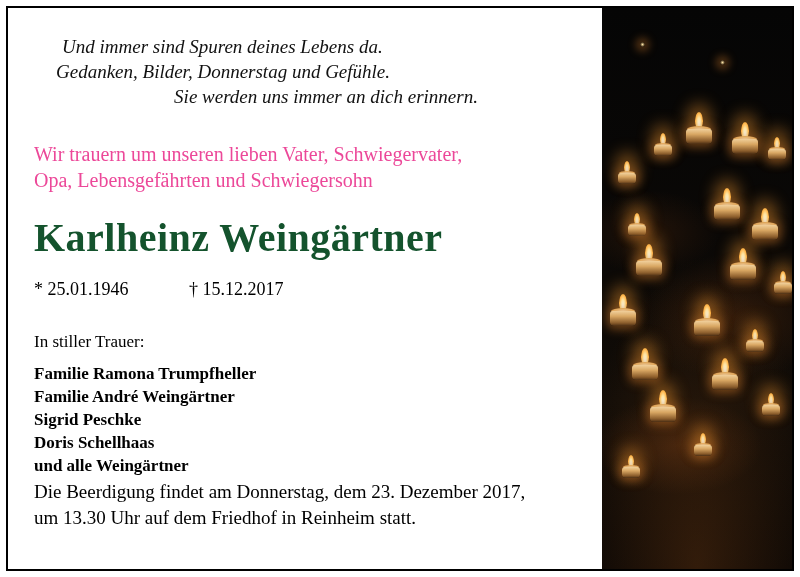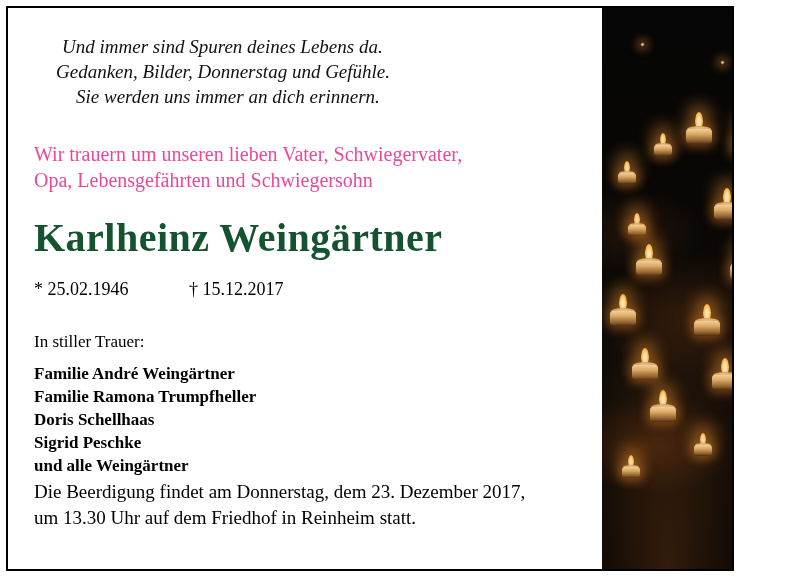--- a/index.html
+++ b/index.html
@@ -12,21 +12,21 @@
     width: 800px;
     height: 577px;
     background: #ffffff;
     overflow: hidden;
     font-family: "Liberation Serif", serif;
   }
   .notice-frame {
     position: absolute;
     left: 6px;
     top: 6px;
-    width: 728px;
+    width: 788px;
     height: 565px;
     border: 2px solid #000000;
     box-sizing: border-box;
     background: #ffffff;
     display: flex;
     flex-direction: row;
   }
   .text-column {
     width: 594px;
     height: 100%;
@@ -45,21 +45,21 @@
   
   .verse {
     font-style: italic;
     font-size: 19px;
     line-height: 25px;
     color: #111111;
     margin: 4px 0 0 0;
   }
   .verse .l1 { display: block; padding-left: 28px; }
   .verse .l2 { display: block; padding-left: 22px; }
-  .verse .l3 { display: block; padding-left: 42px; }
+  .verse .l3 { display: block; padding-left: 42px; text-align: center; }
 
   .intro {
     font-size: 20px;
     line-height: 26px;
     color: #ec4899;
     margin-top: 32px;
   }
   .intro span { display: block; }
 
   .name {
@@ -183,31 +183,31 @@
       </div>
 
       <div class="intro">
         <span>Wir trauern um unseren lieben Vater, Schwiegervater,</span>
         <span>Opa, Lebensgefährten und Schwiegersohn</span>
       </div>
 
       <div class="name">Karlheinz Weingärtner</div>
 
       <div class="dates">
-        <span class="born">* 25.02.1946</span>
+        <span class="born">* 25.01.1946</span>
         <span class="died">† 15.12.2017</span>
       </div>
 
       <div class="mourning-label">In stiller Trauer:</div>
 
       <div class="survivors">
+        <span>Familie Ramona Trumpfheller</span>
         <span>Familie André Weingärtner</span>
-        <span>Familie Ramona Trumpfheller</span>
+        <span>Sigrid Peschke</span>
         <span>Doris Schellhaas</span>
-        <span>Sigrid Peschke</span>
         <span>und alle Weingärtner</span>
       </div>
 
       <div class="funeral">
         <span>Die Beerdigung findet am Donnerstag, dem 23. Dezember 2017,</span>
         <span>um 13.30 Uhr auf dem Friedhof in Reinheim statt.</span>
       </div>
 
     </div>
 

